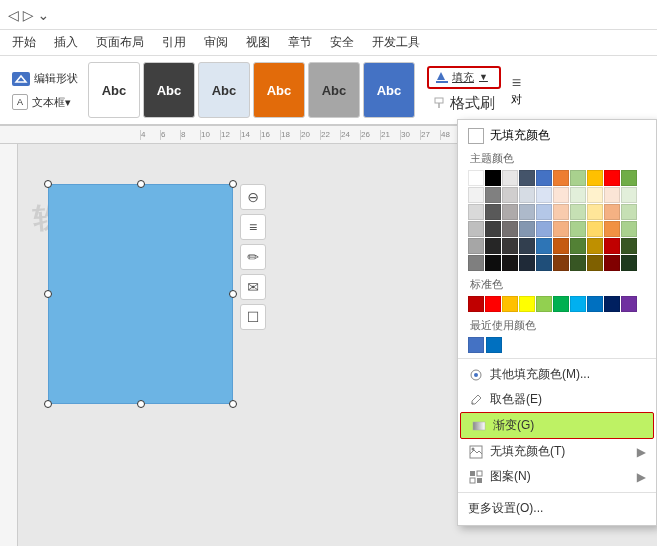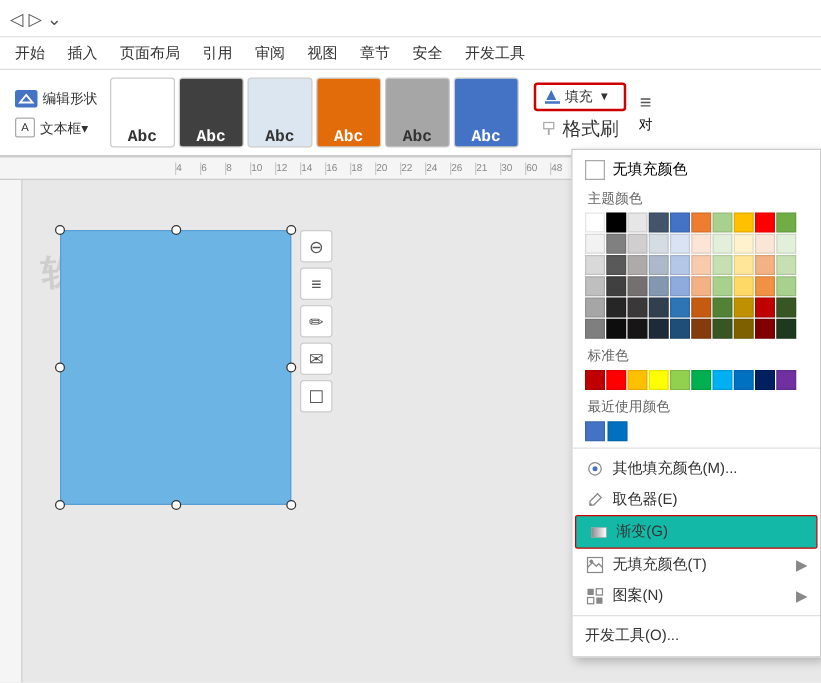--- a/index.html
+++ b/index.html
@@ -98,27 +98,26 @@
       gap: 3px;
       align-items: center;
     }
     .style-btn {
       width: 52px;
       height: 56px;
       border: 1px solid #ccc;
       border-radius: 3px;
       cursor: pointer;
       display: flex;
-      align-items: flex-end;
+      align-items: center;
       justify-content: center;
       font-size: 13px;
       font-weight: bold;
       color: #333;
       position: relative;
-      font-family: Liberation Mono, monospace;
     }
     .style-btn-white { background: #fff; }
     .style-btn-dark { background: #404040; color: white; }
     .style-btn-blue { background: #dce6f1; }
     .style-btn-orange { background: #e26b0a; color: white; }
     .style-btn-gray { background: #a6a6a6; }
     .style-btn-blue2 { background: #4472c4; color: white; }
 
     
     .ribbon-right {
@@ -131,20 +130,21 @@
       display: flex;
       align-items: center;
       gap: 3px;
       border: 2px solid #c00;
       border-radius: 3px;
       padding: 2px 6px;
       cursor: pointer;
       background: #fff;
       font-size: 11px;
       color: #333;
+      text-decoration: underline;
     }
     .format-btn {
       display: flex;
       align-items: center;
       gap: 3px;
       padding: 2px 6px;
       cursor: pointer;
       font-size: 15px;
       color: #333;
     }
@@ -317,21 +317,21 @@
       display: flex;
       align-items: center;
       gap: 6px;
       padding: 4px 10px;
       cursor: pointer;
       font-size: 12px;
       color: #333;
       white-space: nowrap;
     }
     .dropdown-item.highlighted {
-      background: #14b8a6;
+      background: #bef264;
       border: 1px solid #c00;
       margin: 0 2px;
       border-radius: 2px;
     }
 
     .dropdown-item-icon {
       width: 16px;
       height: 16px;
       display: flex;
       align-items: center;
@@ -616,42 +616,42 @@
           <rect x="8" y="8" width="5" height="5" fill="#888"></rect>
         </svg>
       </div>
       <span>图案(N)</span>
       <span class="dropdown-item-arrow">▶</span>
     </div>
 
     <div class="menu-separator"></div>
 
     <div class="dropdown-item">
-      <span>开发工具(O)...</span>
+      <span>更多设置(O)...</span>
     </div>
   </div>
 </div>
 
 <div class="ruler">
   <div class="ruler-marks" id="ruler-marks">
       <div class="ruler-mark">4</div>
       <div class="ruler-mark">6</div>
       <div class="ruler-mark">8</div>
       <div class="ruler-mark">10</div>
       <div class="ruler-mark">12</div>
       <div class="ruler-mark">14</div>
       <div class="ruler-mark">16</div>
       <div class="ruler-mark">18</div>
       <div class="ruler-mark">20</div>
       <div class="ruler-mark">22</div>
       <div class="ruler-mark">24</div>
       <div class="ruler-mark">26</div>
       <div class="ruler-mark">21</div>
       <div class="ruler-mark">30</div>
-      <div class="ruler-mark">60</div>
+      <div class="ruler-mark">27</div>
       <div class="ruler-mark">48</div>
     </div>
 </div>
 
 <div class="main-content">
   <div class="v-ruler"></div>
 
   <div class="page-area">
 
     <div class="watermark">软件目字网</div>

